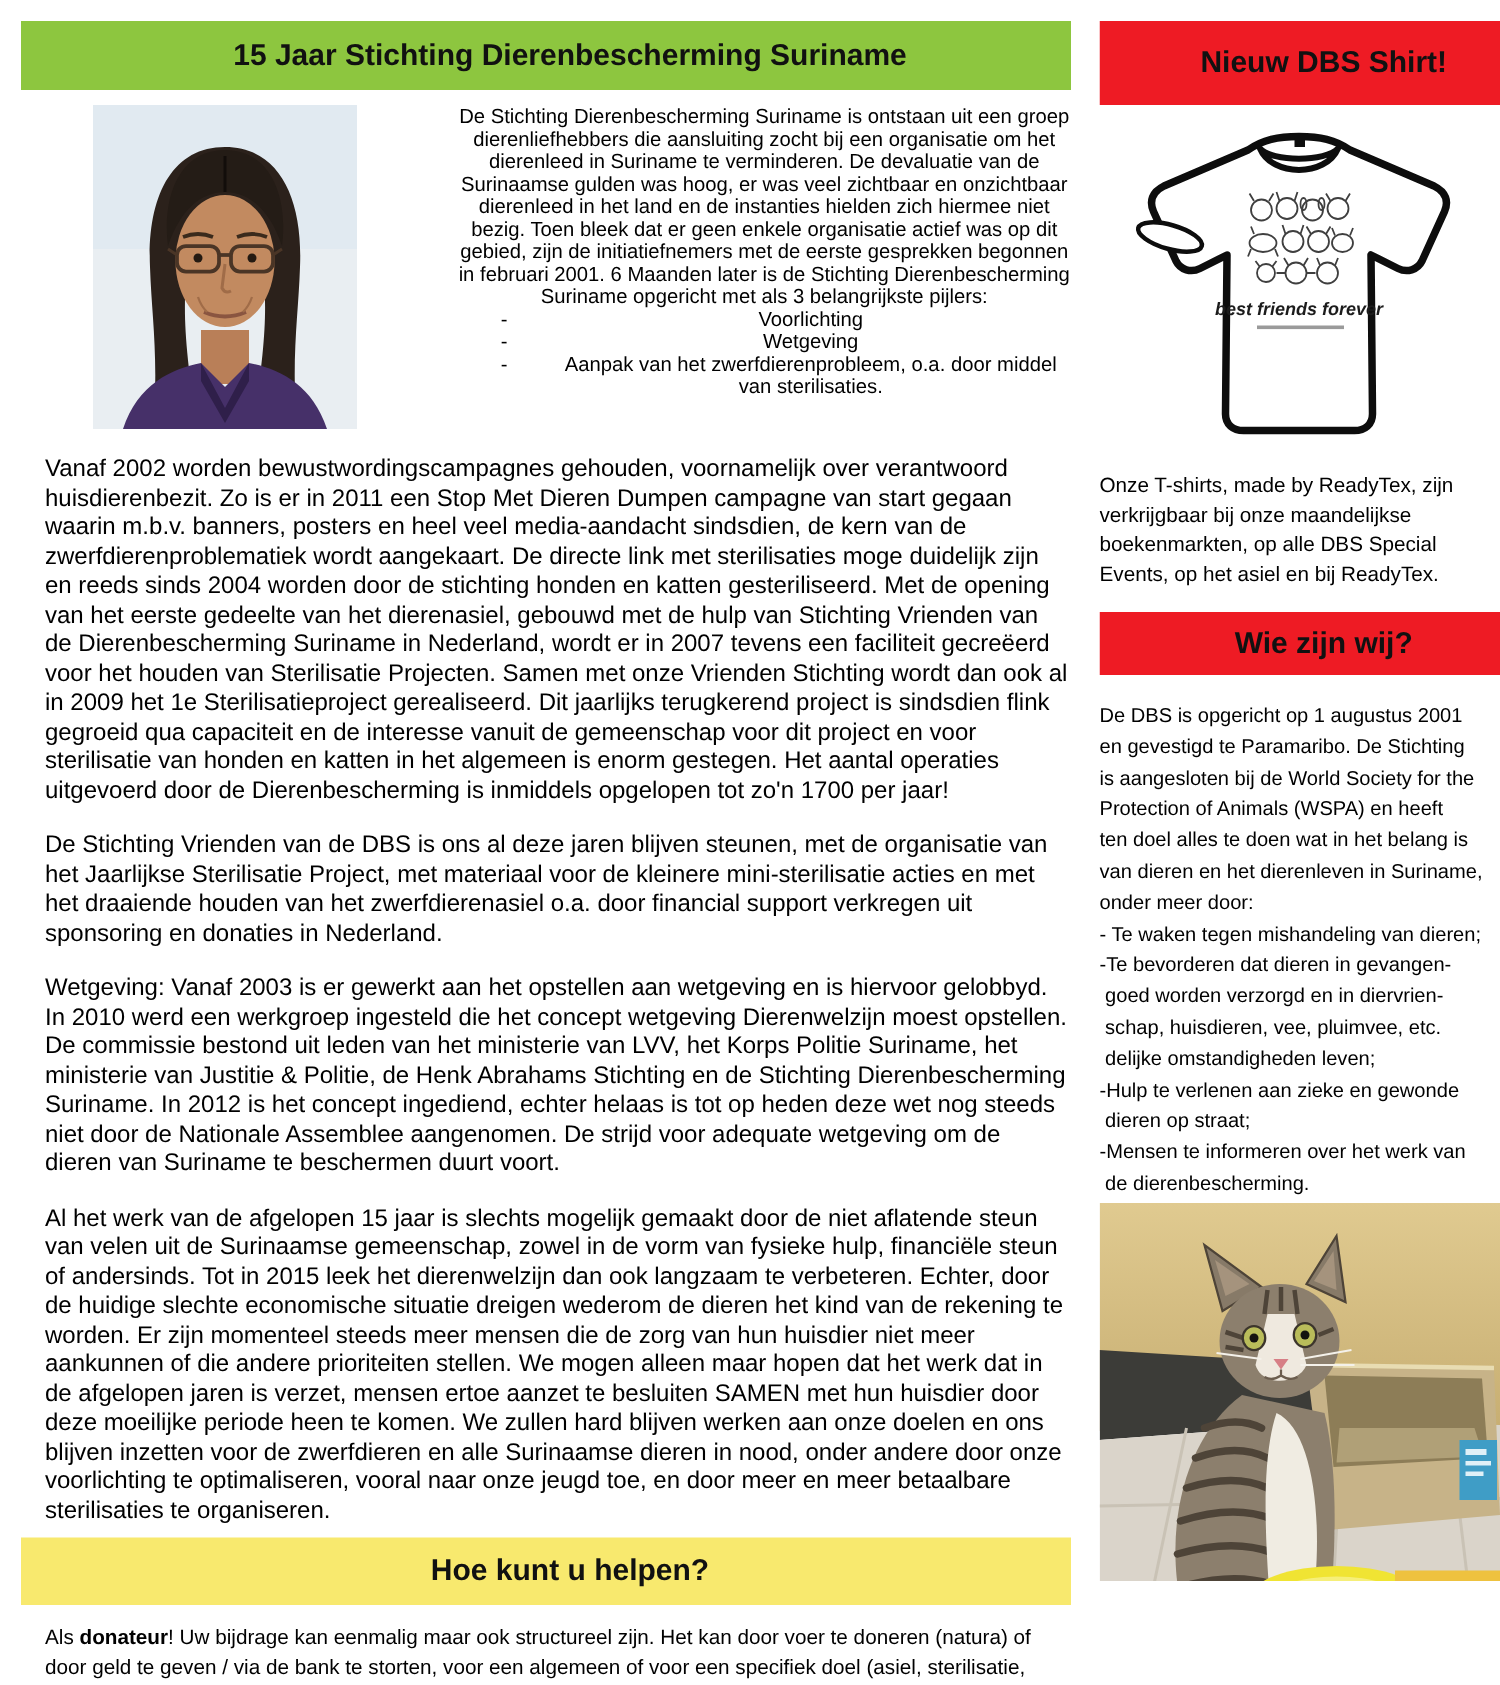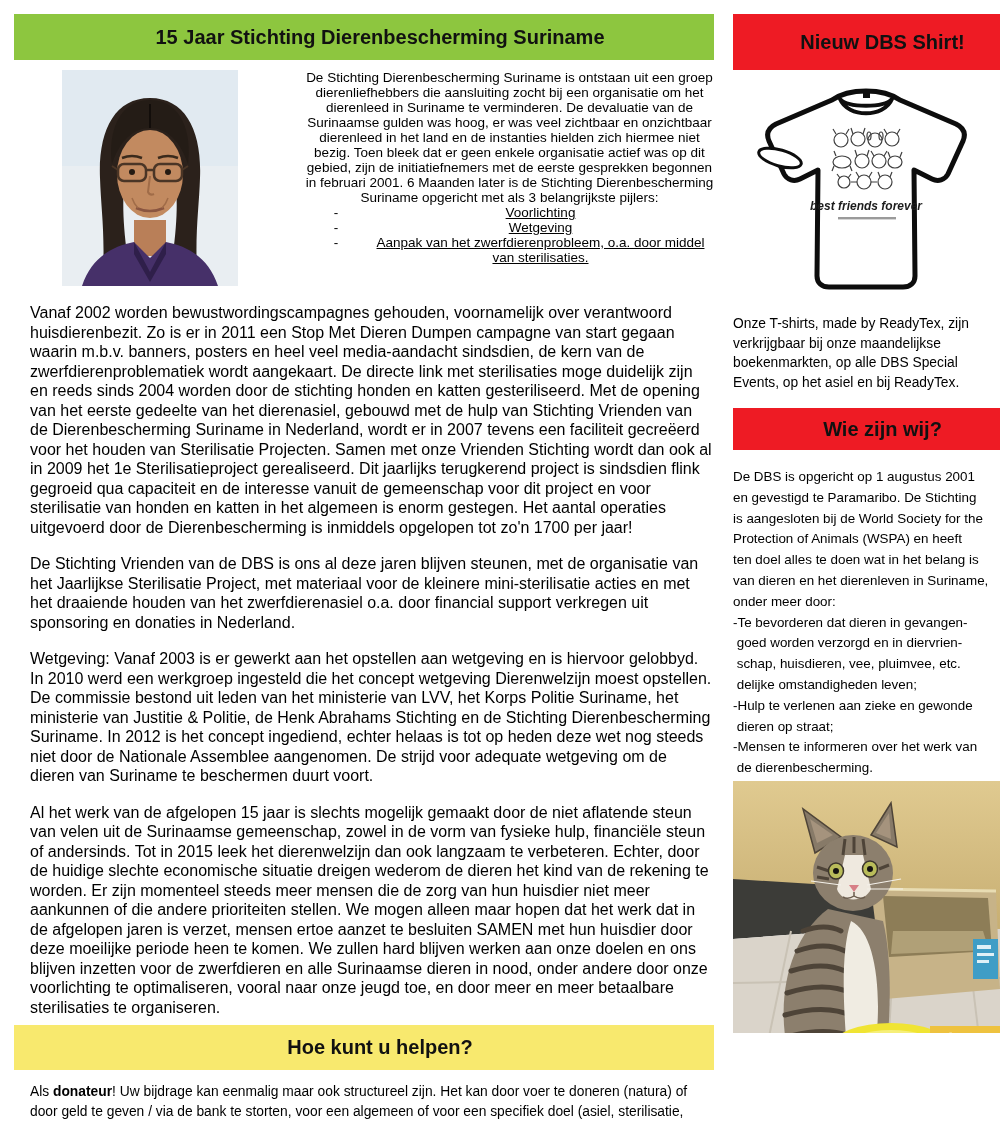--- a/index.html
+++ b/index.html
@@ -10,21 +10,21 @@
   .bar{display:flex;align-items:center;justify-content:center;font-weight:bold;font-size:20px;color:#111;padding-left:32px;}
   .bar-green{height:46px;background:#8dc63f;}
   .bar-yellow{height:45px;background:#f8e96e;margin-top:8px;}
   .bar-red{height:56px;background:#ee1b24;}
   .bar-red-2{height:42px;background:#ee1b24;margin-top:16px;}
   .intro-row{display:flex;margin-top:10px;}
   .portrait{flex:0 0 auto;margin-left:48px;width:176px;height:216px;}
   .intro-text{margin-left:67px;width:431px;font-size:13.5px;line-height:15px;text-align:center;}
   .pillar{display:flex;}
   .pillar-dash{flex:0 0 62px;}
-  .pillar-label{flex:1;text-decoration:underline;}
+  .pillar-label{flex:1;}
   .para{margin:17px 0 0 16px;width:684px;font-size:16px;line-height:19.5px;}
   .help{margin:12px 0 0 16px;width:684px;font-size:13.8px;line-height:19.8px;}
   .help-item b{font-weight:bold;}
   .tshirt-box{margin-top:14px;display:flex;justify-content:center;align-items:center;}
   .caption{margin-top:12px;font-size:13.8px;line-height:19.5px;}
   .cap-line,.who-line{white-space:pre;}
   .who{margin-top:17px;font-size:13.4px;line-height:20.8px;}
   .catphoto{margin-top:2px;width:267px;height:252px;}
   svg text{font-family:"Liberation Sans","DejaVu Sans",sans-serif;}
 </style>
@@ -159,20 +159,21 @@
     </div>
 
     <div class="who">
       <div class="who-line">De DBS is opgericht op 1 augustus 2001</div>
       <div class="who-line">en gevestigd te Paramaribo. De Stichting</div>
       <div class="who-line">is aangesloten bij de World Society for the</div>
       <div class="who-line">Protection of Animals (WSPA) en heeft</div>
       <div class="who-line">ten doel alles te doen wat in het belang is</div>
       <div class="who-line">van dieren en het dierenleven in Suriname,</div>
       <div class="who-line">onder meer door:</div>
+      <div class="who-line">- Te waken tegen mishandeling van dieren;</div>
       <div class="who-line">-Te bevorderen dat dieren in gevangen-</div>
       <div class="who-line"> goed worden verzorgd en in diervrien-</div>
       <div class="who-line"> schap, huisdieren, vee, pluimvee, etc.</div>
       <div class="who-line"> delijke omstandigheden leven;</div>
       <div class="who-line">-Hulp te verlenen aan zieke en gewonde</div>
       <div class="who-line"> dieren op straat;</div>
       <div class="who-line">-Mensen te informeren over het werk van</div>
       <div class="who-line"> de dierenbescherming.</div>
     </div>
 

